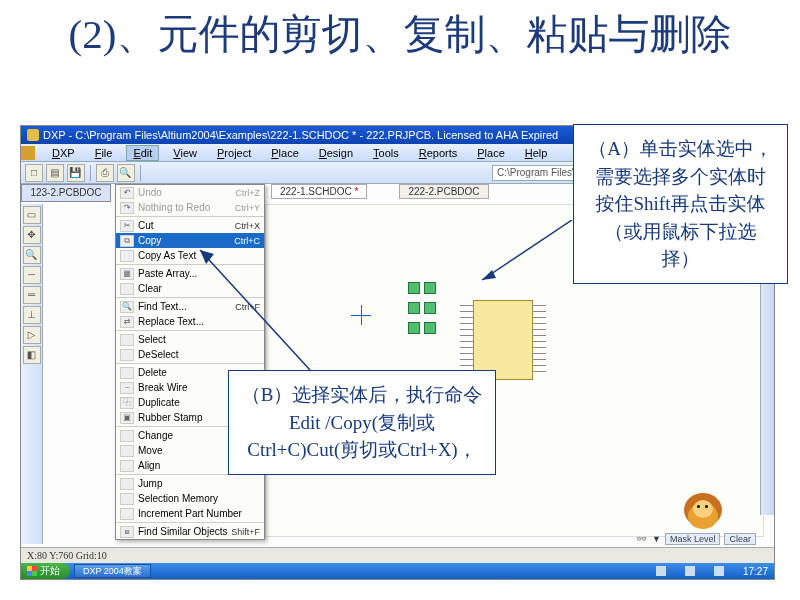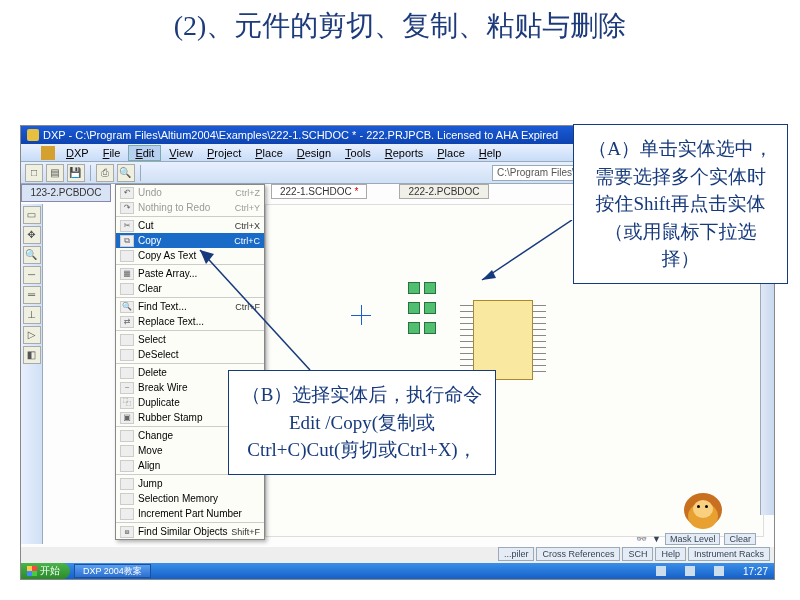--- a/index.html
+++ b/index.html
@@ -1,28 +1,28 @@
 <!DOCTYPE html>
 <html><head>
 <meta charset="utf-8">
 <style>
   * { margin: 0; padding: 0; box-sizing: border-box; font-family: "Microsoft YaHei", SimSun, Arial, sans-serif; }
   body { width: 800px; height: 600px; background: #fff; overflow: hidden; position: relative; }
 
-  .slide-title { color: #1d3a7a; font-size: 28px; font-weight: normal; text-align: center; padding: 8px 10px 4px; line-height: 1.3; font-family: SimSun, serif; }
+  .slide-title { color: #1d3a7a; font-size: 41px; font-weight: normal; text-align: center; padding: 8px 10px 4px; line-height: 1.3; font-family: SimSun, serif; }
 
   .screenshot-wrap { position: absolute; left: 20px; top: 125px; width: 755px; height: 455px; border: 1px solid #888; background: #eee; }
 
   .titlebar { height: 18px; background: linear-gradient(#1a5bd6,#0d43b0); color:#fff; font-size:11px; line-height:18px; padding:0 6px; font-family: Tahoma, sans-serif; display:flex; align-items:center; }
   .titlebar .ico { width:12px; height:12px; background:#e8c040; margin-right:4px; display:inline-block; border-radius:2px;}
   .winbtns { position:absolute; right:2px; top:2px; display:flex; gap:2px;}
   .winbtn { width:16px; height:14px; background:linear-gradient(#6aa0f0,#2d6ad0); border:1px solid #1a4aa0; font-size:9px; color:#fff; text-align:center; line-height:12px;}
   .winbtn.close{ background:linear-gradient(#f07a60,#d03a20);}
 
-  .menubar { height:18px; background:linear-gradient(#e8f0ff,#c8dcf8); font-size:11px; padding-left:20px; display:flex; align-items:center; gap:2px; font-family: Tahoma; border-bottom:1px solid #9ab;}
+  .menubar { height:18px; background:linear-gradient(#e8f0ff,#c8dcf8); font-size:11px; padding-left:0; display:flex; align-items:center; gap:8px; font-family: Tahoma; border-bottom:1px solid #9ab;}
   .menubar .mlogo{width:14px;height:14px;background:#d4a030;margin-right:3px;}
   .menubar span{ padding:1px 6px; }
   .menubar span:first-letter{text-decoration:underline;}
 
   .toolbar { height:22px; background:linear-gradient(#e8f0ff,#d0e0f5); border-bottom:1px solid #9ab; display:flex; align-items:center; padding-left:4px; gap:3px;}
   .tbtn{width:18px;height:18px;background:#f0f0e0;border:1px solid #aaa;font-size:10px;text-align:center;line-height:16px;color:#555;}
   .toolbar .sep{width:1px;height:16px;background:#9ab;margin:0 2px;}
 
   .workspace { position:absolute; top:58px; left:0; right:0; bottom:32px; background:#fdfdfd; }
 
@@ -315,20 +315,21 @@
   </div>
 
   <div class="panel-tabs">
     <div class="ptab">...piler</div>
     <div class="ptab">Cross References</div>
     <div class="ptab">SCH</div>
     <div class="ptab">Help</div>
     <div class="ptab">Instrument Racks</div>
   </div>
 
+  <div class="statusbar">X:80 Y:760  Grid:10</div>
 
   <div class="taskbar">
     <div class="startbtn">
       <span class="winico"></span>
       <span>开始</span>
     </div>
     <div class="taskitem">DXP 2004教案</div>
     <div class="tray">
       <span class="ti"></span>
       <span class="ti"></span>

